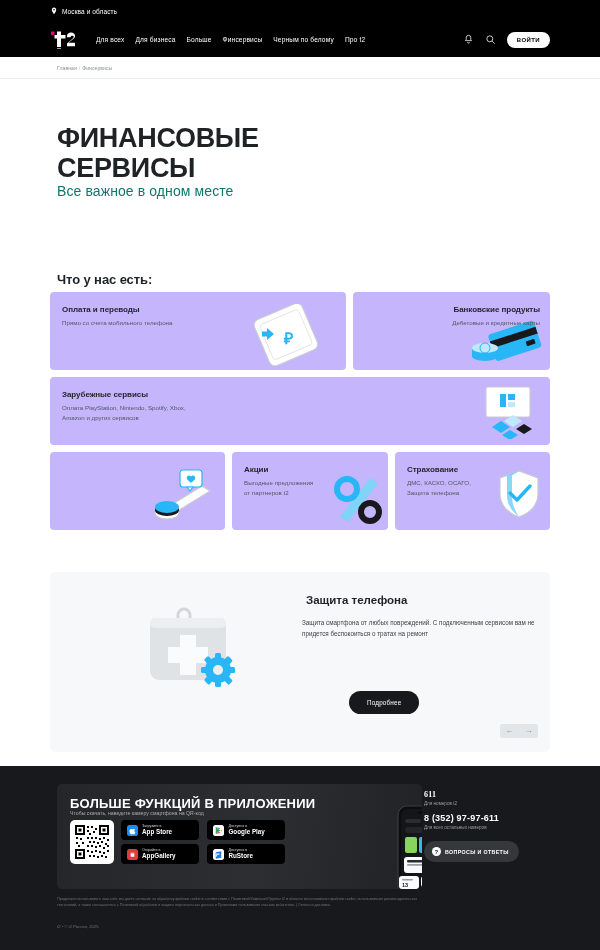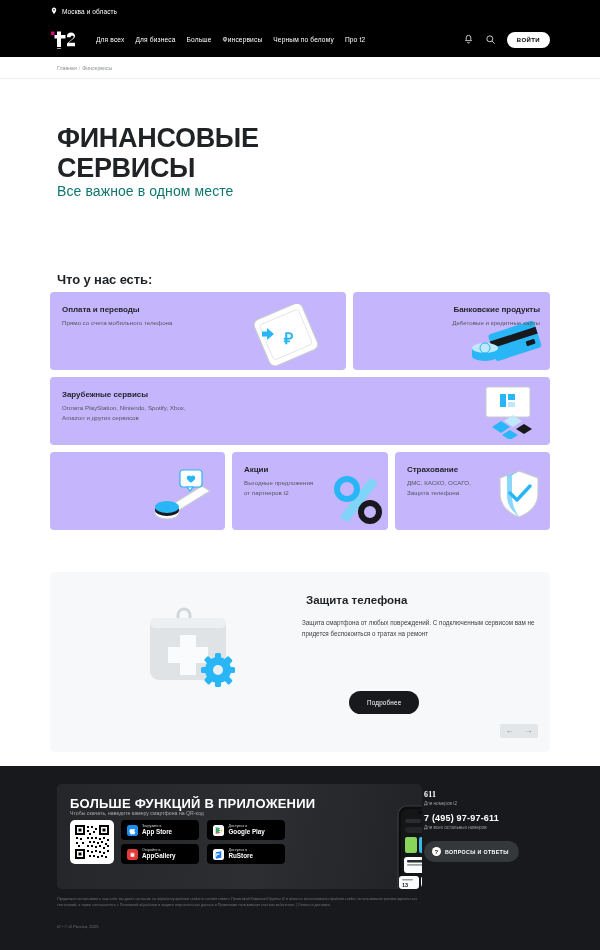--- a/index.html
+++ b/index.html
@@ -486,21 +486,21 @@
           <rect x="65" y="74" width="18" height="13" rx="3" fill="#fafbfc"></rect>
           <rect x="68" y="77" width="9" height="1.6" rx=".8" fill="#9a9ea1"></rect>
           <text x="68" y="85" font-size="5.5" font-weight="bold" fill="#17191c" font-family="Liberation Sans, sans-serif">40</text>
         </g>
       </svg>
     </div>
 
     <div class="contact">
       <div class="num1">611</div>
       <div class="lbl1">Для номеров t2</div>
-      <div class="num2">7 (495) 97-97-611</div>
+      <div class="num2">8 (352) 97-97-611</div>
       <div class="lbl2">Для всех остальных номеров</div>
       <button class="btn-faq">
         <span class="qmark">?</span>
         <span>ВОПРОСЫ И ОТВЕТЫ</span>
       </button>
     </div>
 
     <div class="legal">Продолжая использовать наш сайт, вы даете согласие на обработку файлов cookie в соответствии с Политикой Компаний Группы t2 в области использования файлов cookie, использования рекомендательных технологий, а также соглашаетесь с Политикой обработки и защиты персональных данных и Правилами пользования личным кабинетом. | Оплата и доставка</div>
     <div class="copyright">t2 • © t2 Россия, 2025</div>
   </div>

